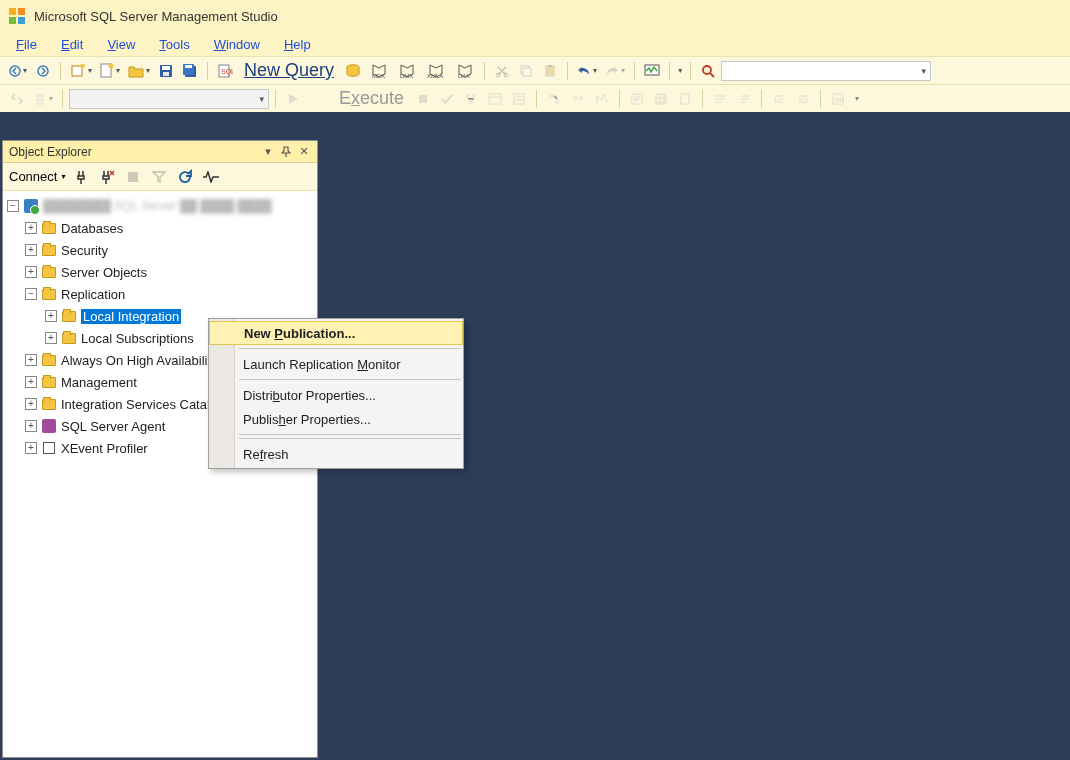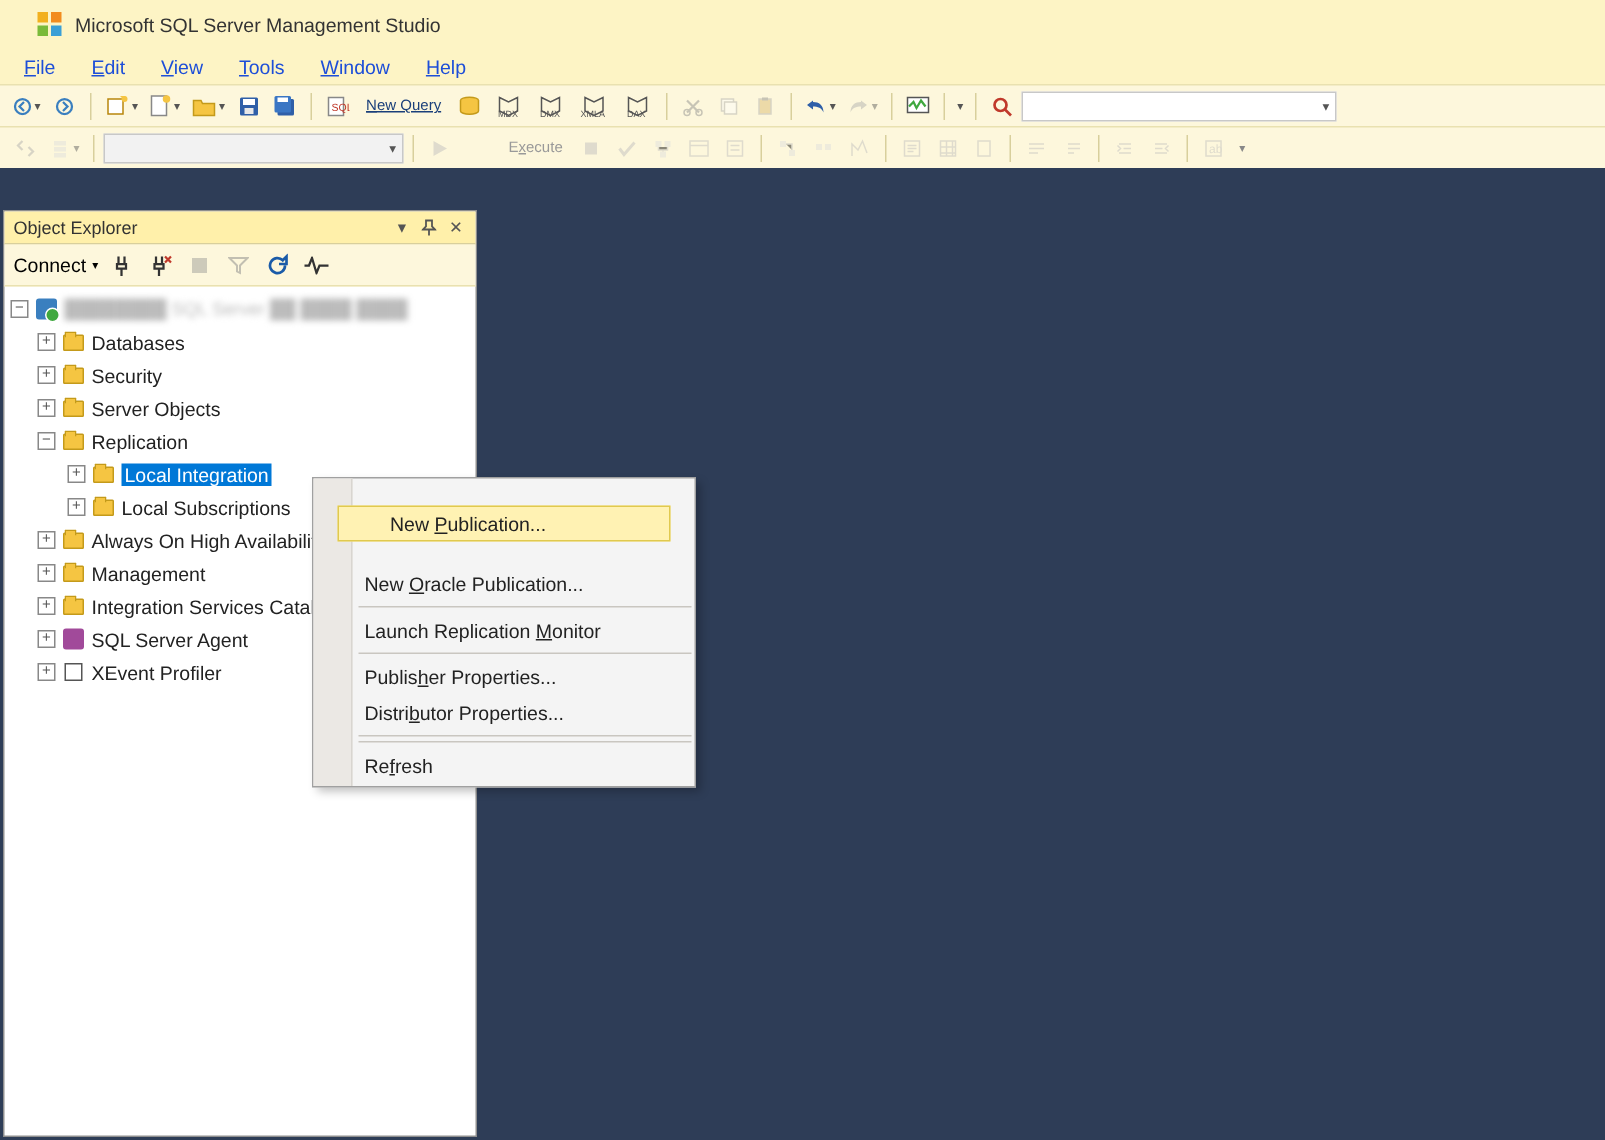--- a/index.html
+++ b/index.html
@@ -13,21 +13,21 @@
     height: 760px;
     overflow: hidden;
     position: relative;
   }
   
   .titlebar {
     height: 32px;
     background: #fdf4c5;
     display: flex;
     align-items: center;
-    padding: 0 24px;
+    padding: 0 8px;
     font-size: 13px;
     color: #333;
   }
   .titlebar .app-icon {
     width: 18px; height: 18px; margin-right: 8px;
     display: inline-flex; align-items:center; justify-content:center;
   }
   
   .menubar {
     height: 24px;
@@ -60,21 +60,21 @@
   .toolbar .tb-btn {
     min-width: 22px; height: 22px;
     display: inline-flex; align-items: center; justify-content: center;
     padding: 0 3px;
     color: #555;
     position: relative;
   }
   .toolbar .tb-btn.disabled { opacity: 0.45; }
   .toolbar .tb-text {
     padding: 0 6px;
-    font-size: 10px;
+    font-size: 18px;
     color: #1a3f7a;
     text-decoration: underline;
   }
   .toolbar .tb-text.disabled { color: #999; text-decoration: none; margin-left: 27px; }
   .toolbar .dd-arrow {
     font-size: 8px; color: #555; margin-left: 2px;
   }
   .toolbar .combo {
     height: 20px; border: 1px solid #c8c8c8; background: #fff;
     min-width: 200px; display: flex; align-items: center; padding: 0 4px;
@@ -197,21 +197,22 @@
     height: 24px;
     display: flex;
     align-items: center;
     padding-left: 34px;
     padding-right: 18px;
     color: #222;
   }
   .context-menu .cm-item.highlight {
     background: #fff2b3;
     border: 1px solid #e0c94f;
-    margin: 16px;
+    margin: 0;
+    font-weight: bold;
   }
   .context-menu .cm-sep {
     height: 1px;
     background: #c9c6c0;
     margin: 3px 2px 3px 30px;
     position: relative;
   }
   .context-menu .cm-item .arrow {
     margin-left: auto;
     font-size: 10px;
@@ -660,32 +661,29 @@
   </div>
 </div>
 
 <div class="main-area"></div>
 
 <div class="context-menu">
   <div class="cm-gutter"></div>
   <div class="cm-item highlight">
     <span>New <u>P</u>ublication...</span>
   </div>
-  <div class="cm-item">
-    <span>New <u>O</u>racle Publication...</span>
-  </div>
   <div class="cm-sep"></div>
   <div class="cm-item">
     <span>Launch Replication <u>M</u>onitor</span>
   </div>
   <div class="cm-sep"></div>
   <div class="cm-item">
+    <span>Distri<u>b</u>utor Properties...</span>
+  </div>
+  <div class="cm-item">
     <span>Publis<u>h</u>er Properties...</span>
-  </div>
-  <div class="cm-item">
-    <span>Distri<u>b</u>utor Properties...</span>
   </div>
   <div class="cm-sep"></div>
   <div class="cm-sep"></div>
   <div class="cm-item">
     <span>Re<u>f</u>resh</span>
   </div>
 </div>
 
 </body></html>

